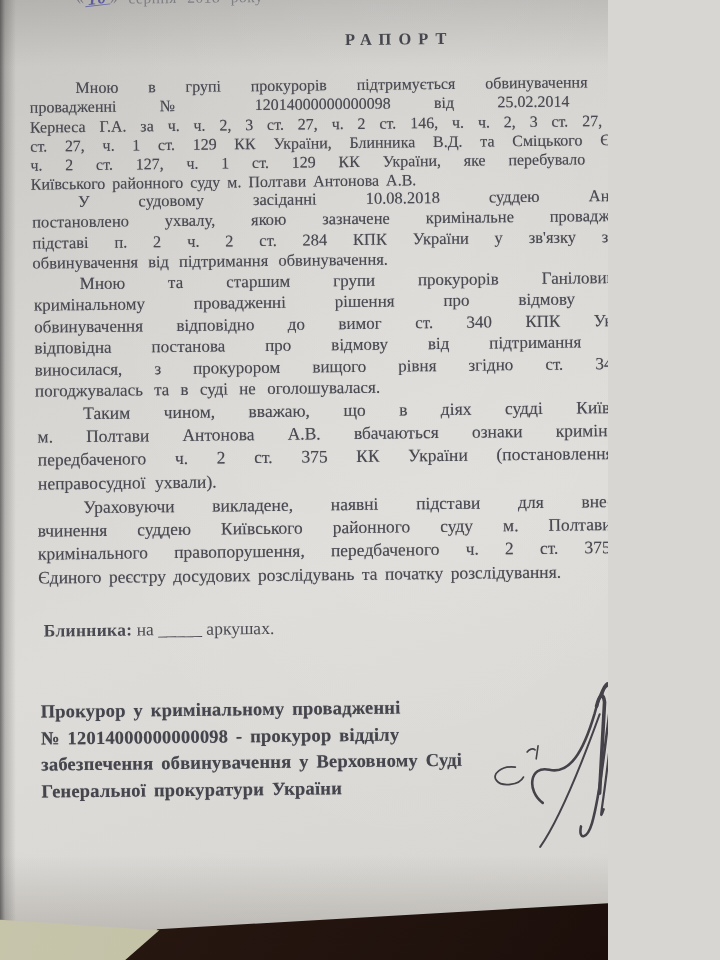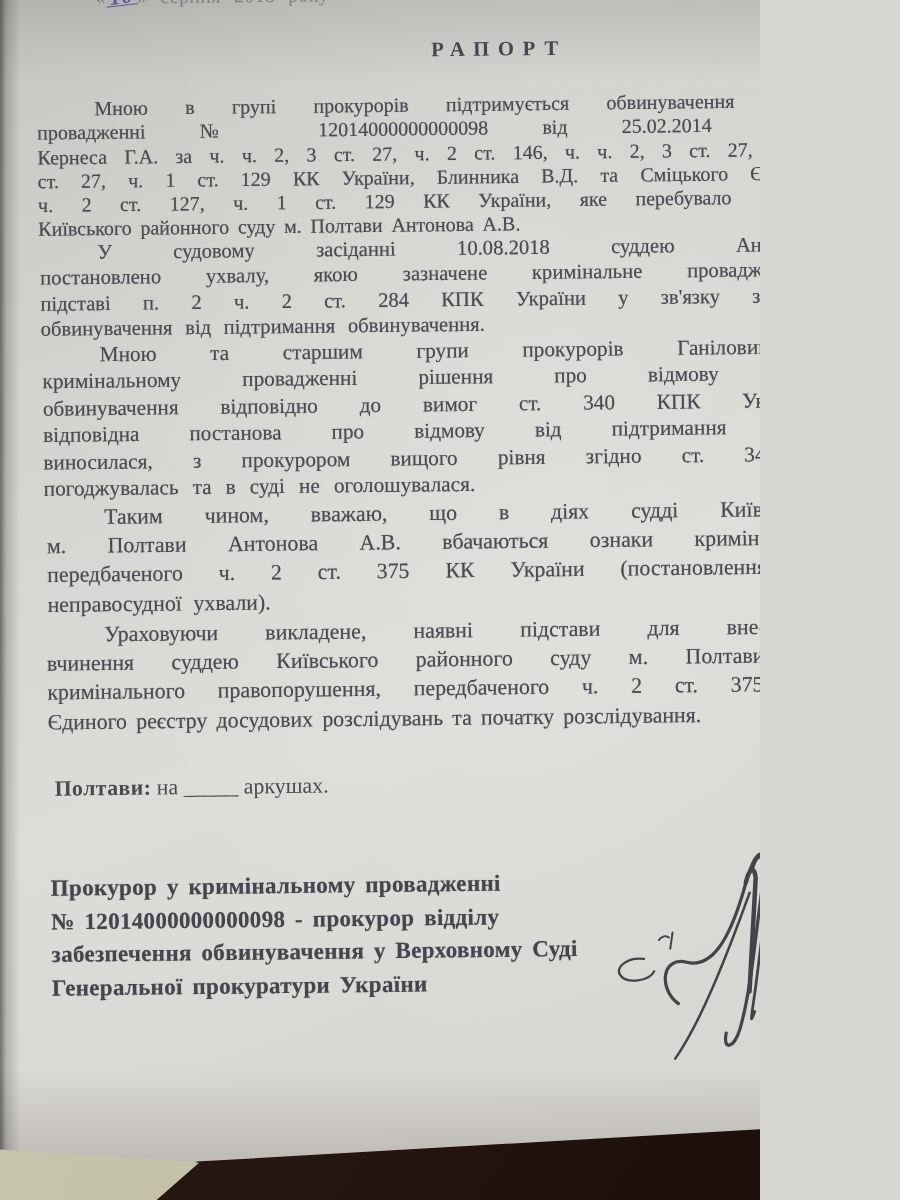--- a/index.html
+++ b/index.html
@@ -119,21 +119,21 @@
       <div class="line last">неправосудної ухвали).</div>
     </div>
 
     <div class="para p5">
       <div class="line just w-cut indent">Ураховуючи викладене, наявні підстави для внесення відомостей про</div>
       <div class="line just w-cut">вчинення суддею Київського районного суду м. Полтави Антоновим А.В.</div>
       <div class="line just w-cut">кримінального правопорушення, передбаченого ч. 2 ст. 375 КК України до</div>
       <div class="line last">Єдиного реєстру досудових розслідувань та початку розслідування.</div>
     </div>
 
-    <div class="attach"><b>Полтави:</b> <span>на _____ аркушах.</span></div>
+    <div class="attach"><b>Блинника:</b> <span>на _____ аркушах.</span></div>
 
     <div class="signoff">
       <div class="line">Прокурор у кримінальному провадженні</div>
       <div class="line">№ 12014000000000098 - прокурор відділу</div>
       <div class="line">забезпечення обвинувачення у Верховному Суді</div>
       <div class="line">Генеральної прокуратури України</div>
     </div>
 
     <svg class="sig-svg" width="260" height="235" viewBox="470 648 260 235" xmlns="http://www.w3.org/2000/svg">
       <path stroke-width="1.8" d="M512 773 c-14 -2 -24 7 -19 13 c5 7 23 5 27 -3"></path>

